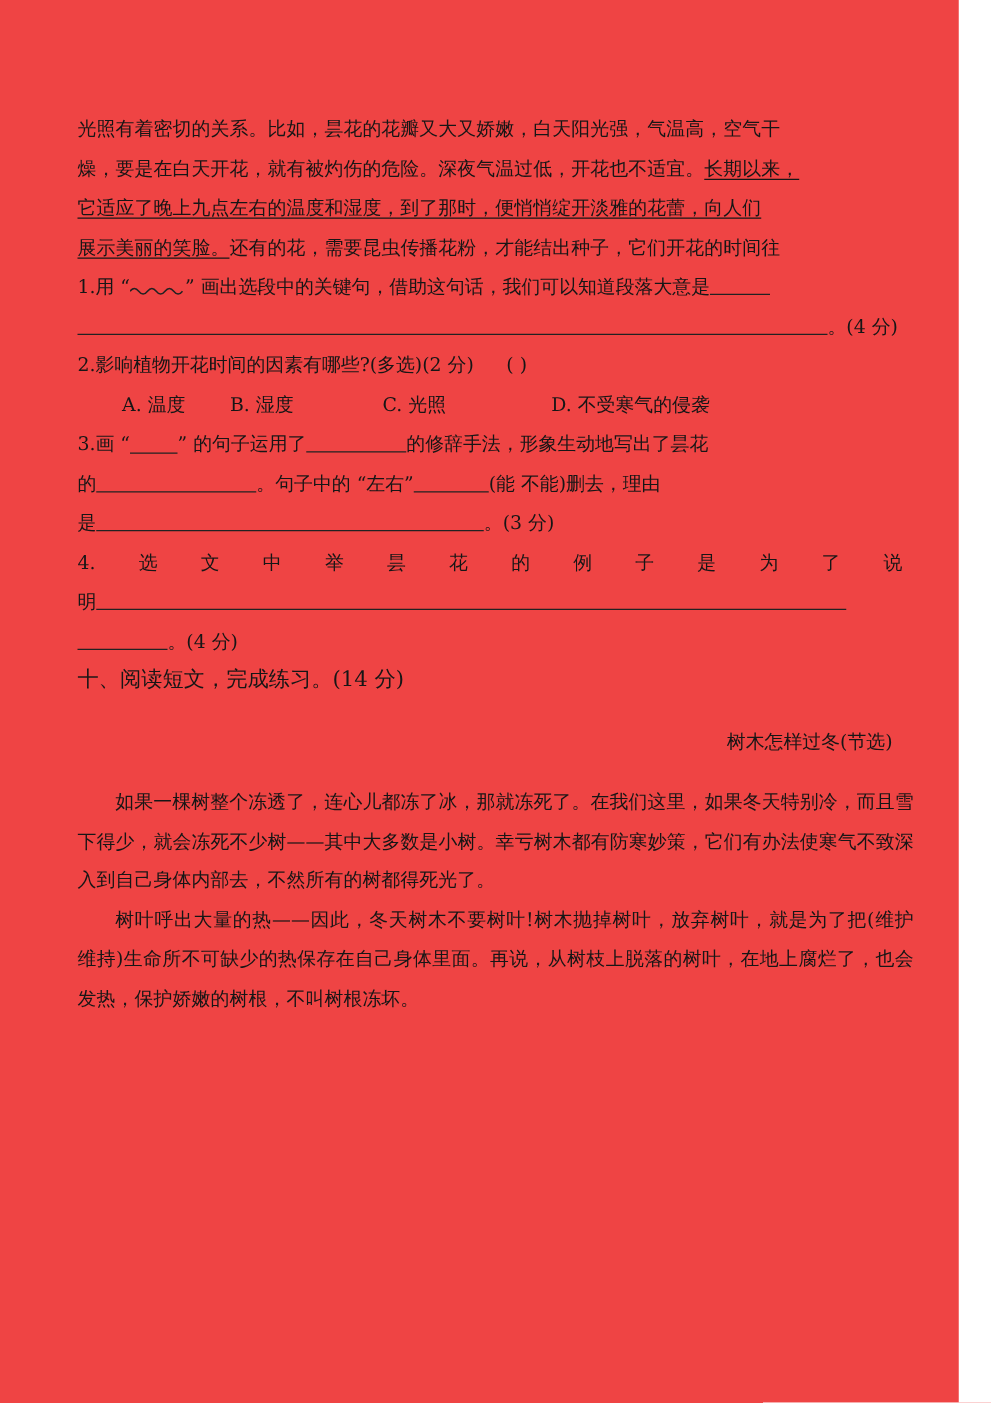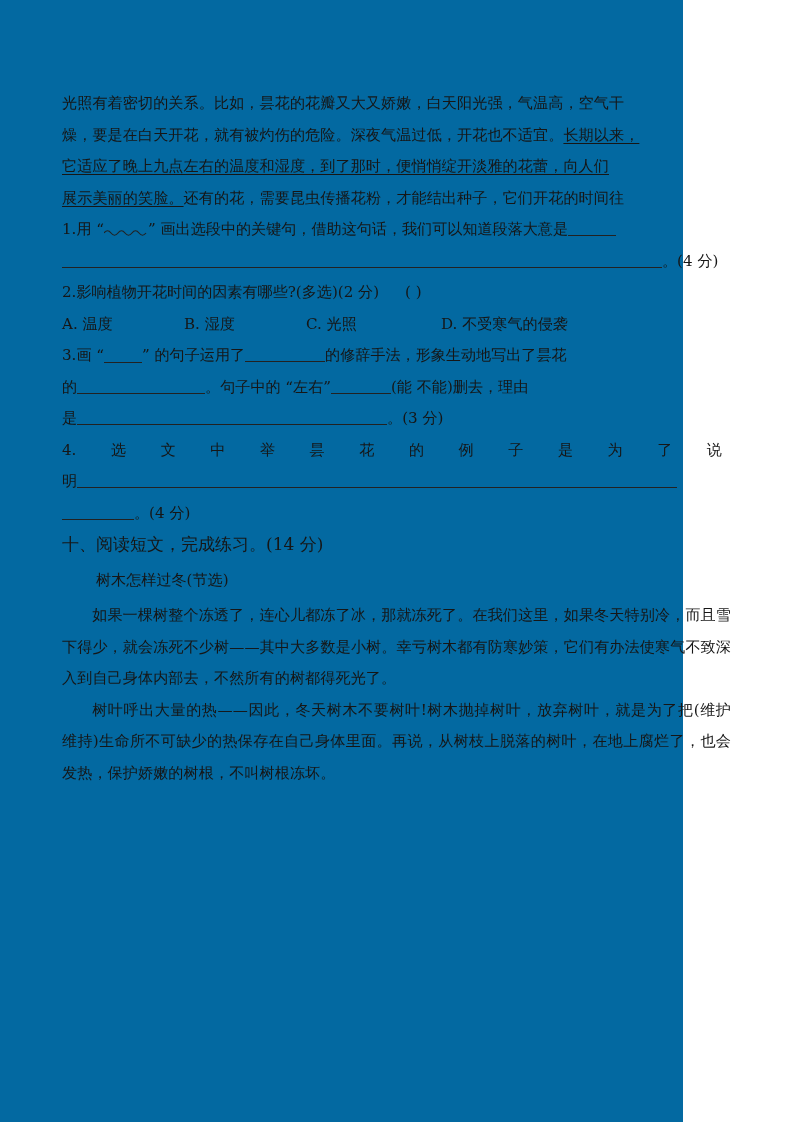--- a/index.html
+++ b/index.html
@@ -9,25 +9,25 @@
   }
   body {
     width: 793px;
     height: 1122px;
     font-family: "DejaVu Serif", "Liberation Serif", serif;
     color: #1a1a1a;
     -webkit-font-smoothing: antialiased;
   }
   .page {
     position: relative;
-    width: 683px;
+    width: 767px;
     height: 1122px;
     box-sizing: border-box;
     padding: 88px 62px 0 62px;
-    background: #0369a1;
+    background: #ef4444;
   }
   .doc {
     width: 669px;
   }
   
   .para {
     font-size: 15.1px;
     line-height: 31.5px;
     text-align: justify;
     text-justify: inter-character;
@@ -80,36 +80,36 @@
     height: 13px;
     vertical-align: -3px;
   }
 
   .opts {
     font-size: 15.1px;
     line-height: 31.5px;
     margin: 0;
     white-space: pre;
   }
-  .opt-a { display: inline-block; width: 122px; }
+  .opt-a { display: inline-block; width: 122px; text-align: center; }
   .opt-b { display: inline-block; width: 122px; }
   .opt-c { display: inline-block; width: 135px; }
   .opt-d { display: inline-block; }
 
   .section-head {
     font-size: 17px;
     line-height: 31.5px;
     margin: 0;
     color: #161616;
   }
   .article-title {
     font-size: 15.1px;
     line-height: 31.5px;
-    margin: 4px;
-    text-align: left;
+    margin: 17px;
+    text-align: right;
     padding-left: 30px;
     color: #161616;
   }
   
   .q4-spread {
     font-size: 15.1px;
     line-height: 31.5px;
     margin: 0;
     display: flex;
     justify-content: space-between;

